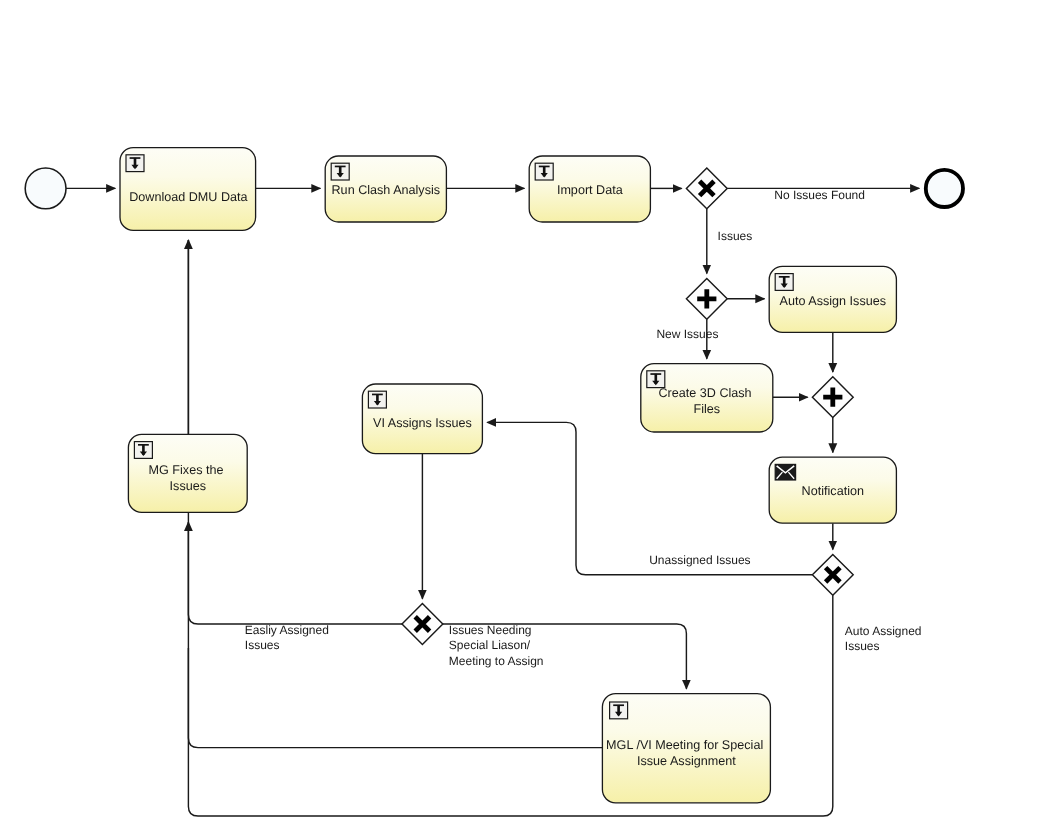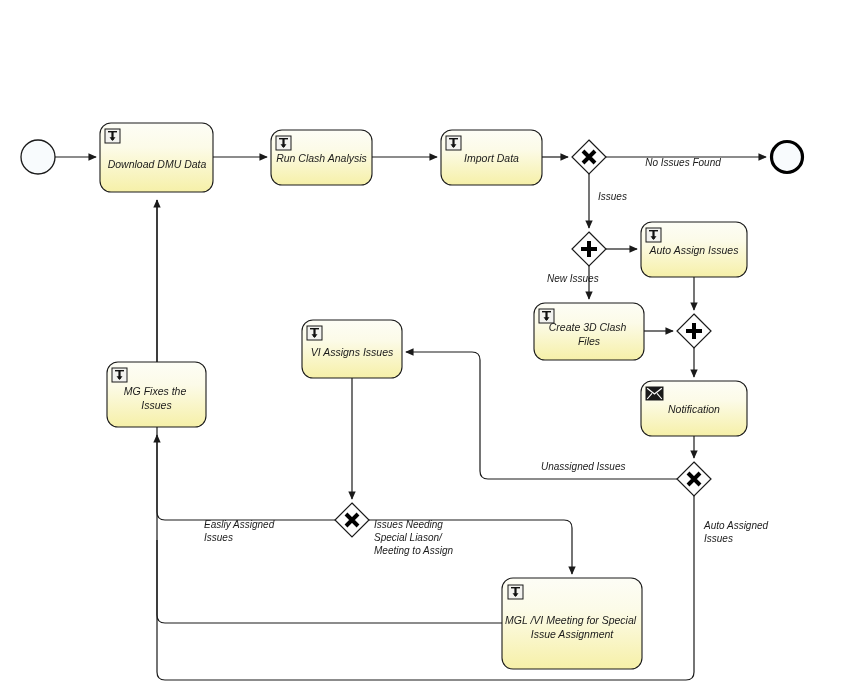--- a/index.html
+++ b/index.html
@@ -13,21 +13,20 @@
     width: 866px;
     height: 682px;
     overflow: hidden;
     position: relative;
   }
   #canvas {
     position: absolute;
     top: 0; left: 0;
     width: 866px;
     height: 682px;
-    font-style: italic;
   }
   .diagram-svg {
     display: block;
   }
   text {
     font-family: "Liberation Sans", sans-serif;
     fill: #1a1a1a;
   }
   .task-label {
     font-size: 10.5px;

